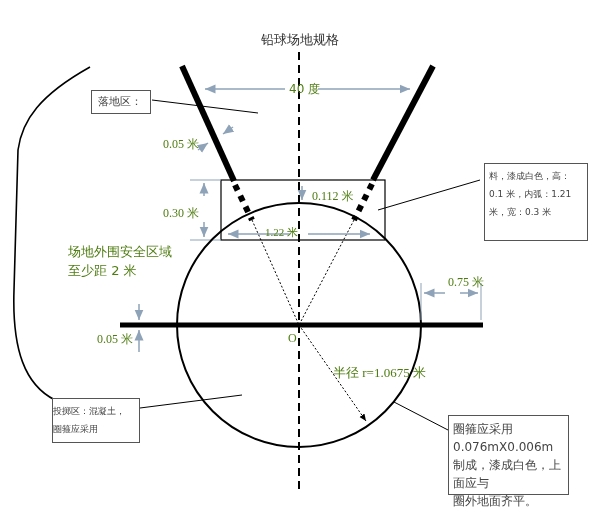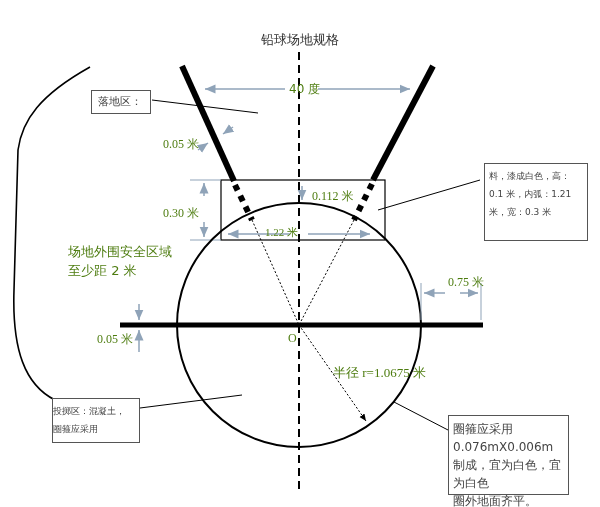--- a/index.html
+++ b/index.html
@@ -108,15 +108,15 @@
   <div>米，宽：0.3 米</div>
 </div>
 
 <div class="box" style="left:52px; top:398px; width:88px; height:45px; font-size:9px; line-height:18px; padding:3px 0;">
   <div>投掷区：混凝土，</div>
   <div>圈箍应采用</div>
 </div>
 
 <div class="box" style="left:448px; top:415px; width:121px; height:80px; font-size:12px; line-height:18px; padding:4px 4px;">
   <div>圈箍应采用 0.076mX0.006m</div>
-  <div>制成，宜为白色，宜为白色</div>
+  <div>制成，漆成白色，上面应与</div>
   <div>圈外地面齐平。</div>
 </div>
 
 </body></html>

